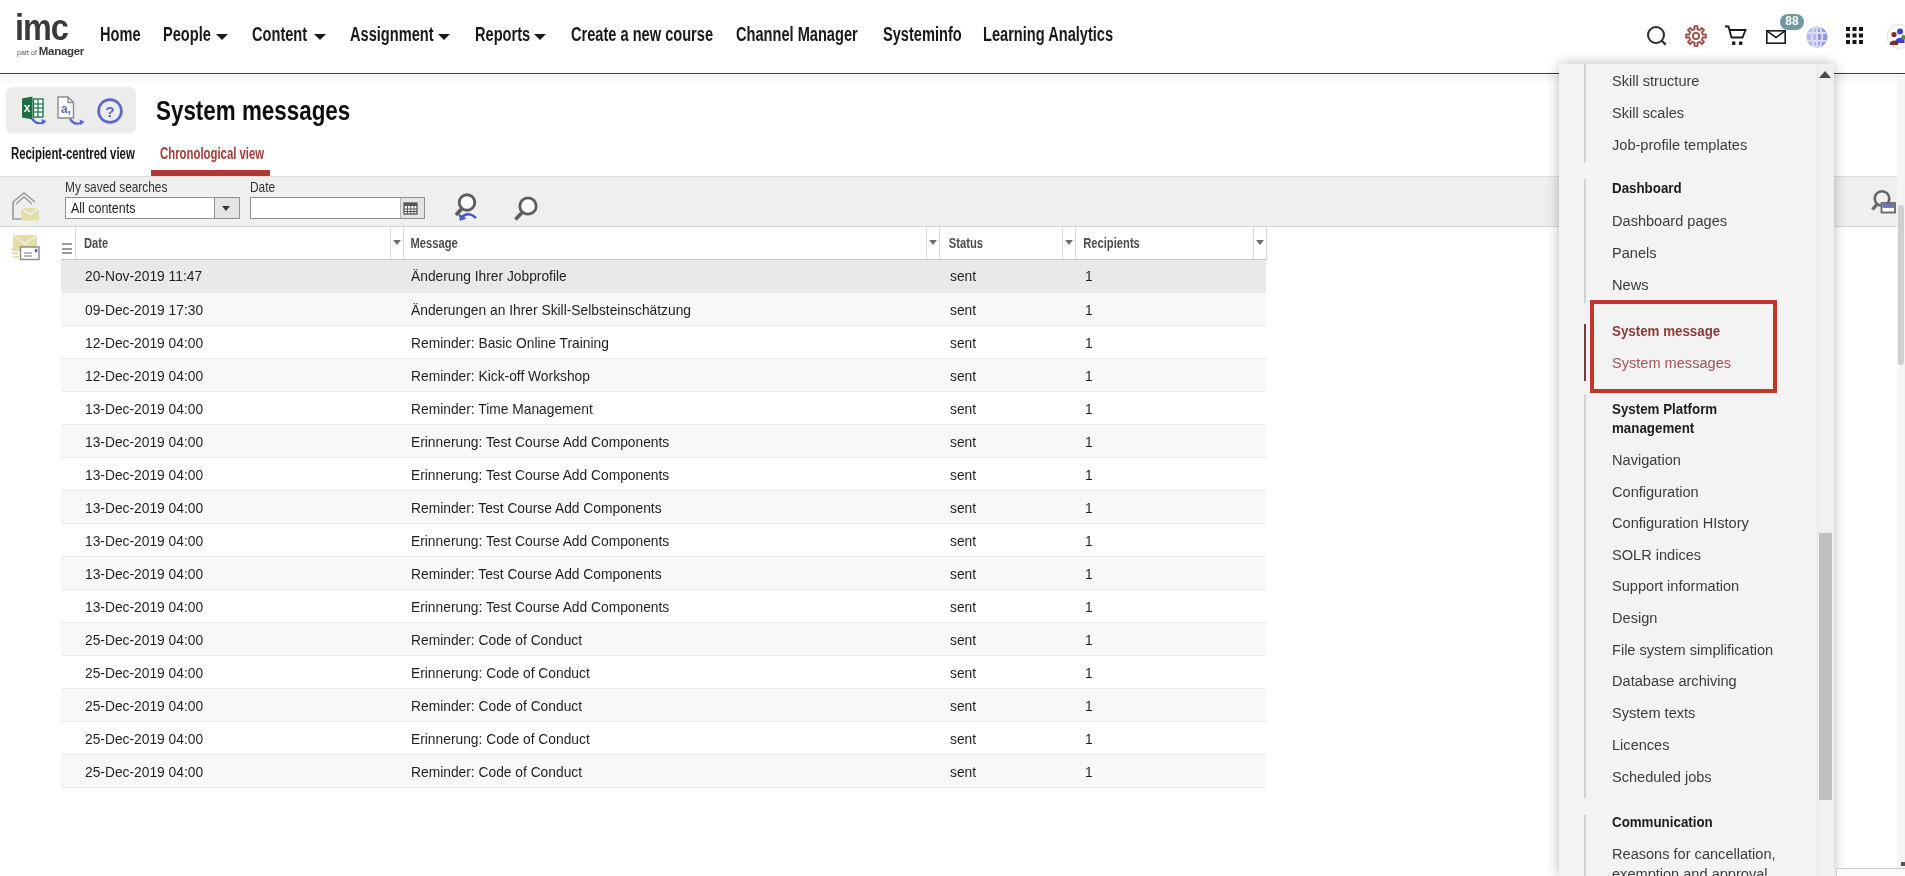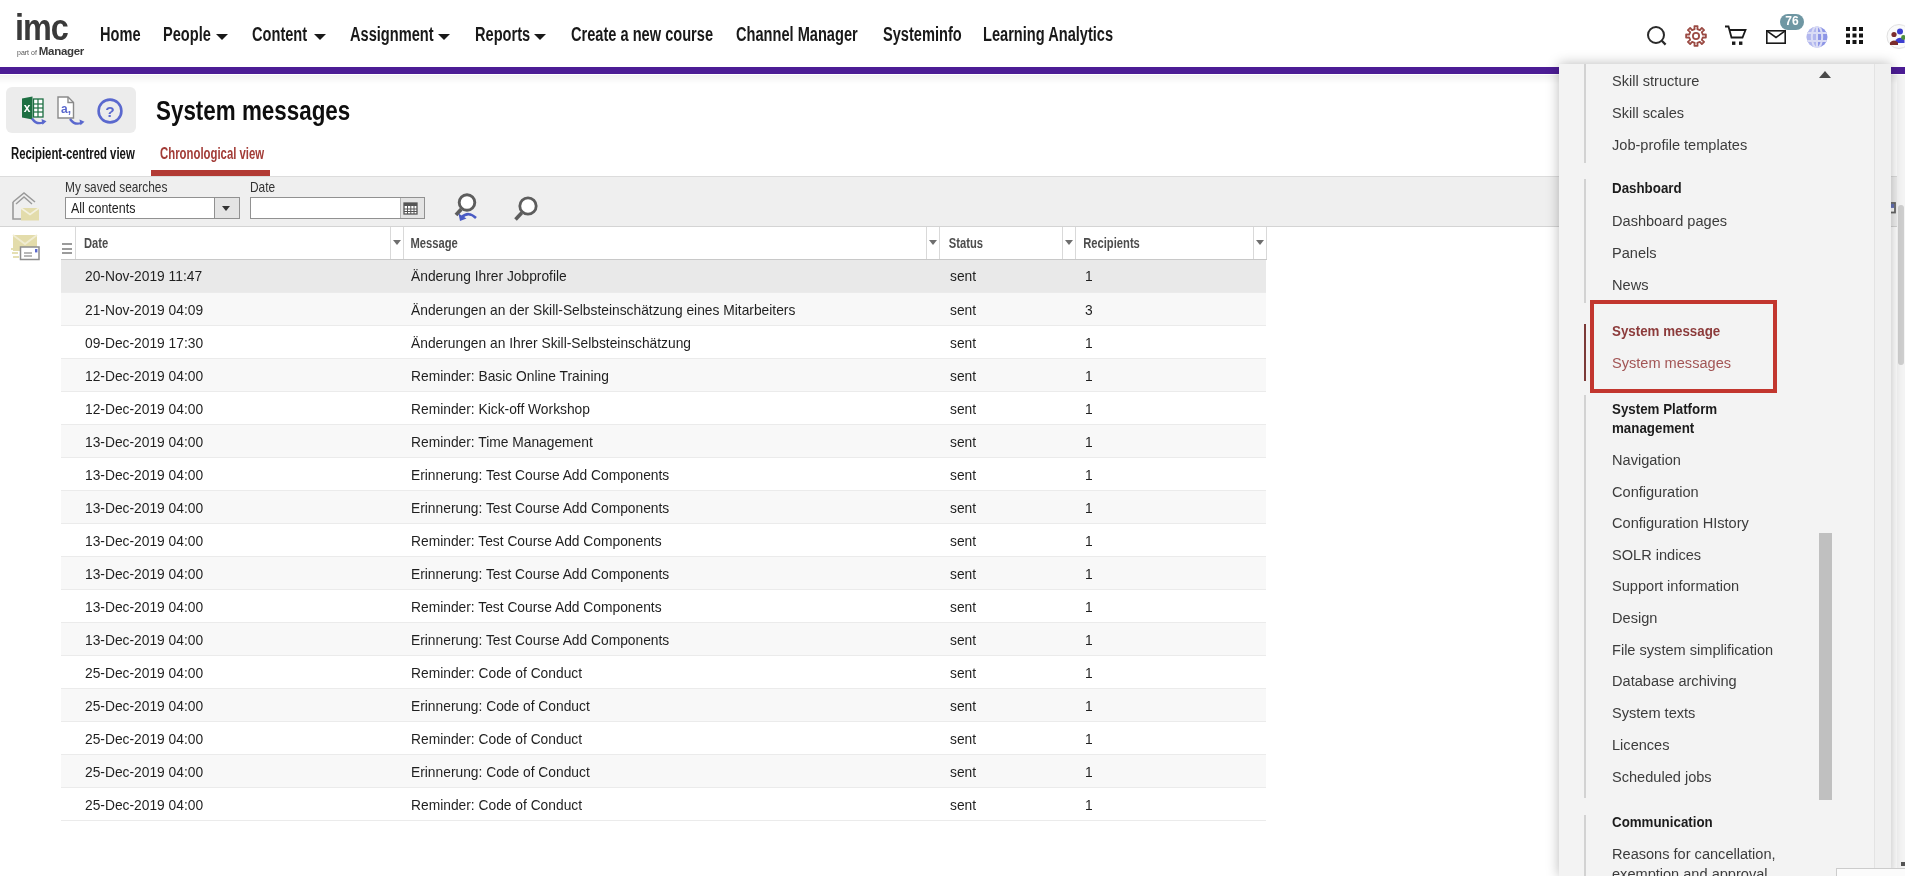--- a/index.html
+++ b/index.html
@@ -1,20 +1,20 @@
 <!DOCTYPE html>
 <html><head>
 <meta charset="utf-8">
 <style>
 * { margin:0; padding:0; box-sizing:border-box; }
 html,body { width:1905px; height:876px; overflow:hidden; background:#fff;
   font-family:"Liberation Sans", sans-serif; }
 
 #nav { position:absolute; left:0; top:0; width:1905px; height:74px; background:#fff;
-  border-bottom:7px solid #4c1d95; z-index:5; }
+  border-bottom:1px solid #4c1d95; z-index:5; }
 #navshadow { position:absolute; left:0; top:75px; width:1905px; height:9px;
   background:linear-gradient(to bottom, rgba(0,0,0,0.055), rgba(0,0,0,0)); z-index:1; }
 .logo-imc { position:absolute; left:15px; top:7px; font-size:36px; font-weight:bold;
   color:#3a3a3a; letter-spacing:-1.2px; transform:scaleX(0.9); transform-origin:left top; }
 .logo-sub { position:absolute; left:17px; top:45px; font-size:7px; color:#555; }
 .logo-sub b { font-size:11.5px; color:#3a3a3a; letter-spacing:-0.3px; }
 .navitem { position:absolute; top:23px; font-size:20px; font-weight:bold; color:#191919;
   white-space:nowrap; transform:scaleX(0.73); transform-origin:left top; }
 .navarr { position:absolute; top:34px; width:0; height:0;
   border-left:6px solid transparent; border-right:6px solid transparent;
@@ -63,21 +63,21 @@
 tr.r { border-bottom:1px solid #ebebeb; background:#fff; }
 tr.r:nth-child(even) { background:#f8f8f8; }
 tr.sel { background:#e9e9e9 !important; }
 .hamb { width:10px; height:2px; background:#9b9b9b; margin:2.5px 0 0 1px; }
 td.d { padding-left:10px;margin-top:16px; }
 td.m { padding-left:8px; }
 td.s { padding-left:11px; }
 td.n { padding-left:10px; }
 .icon { position:absolute; z-index:3; }
 
-#panel { position:absolute; left:1559px; top:64px; width:332px; height:812px; background:#f3f3f3;
+#panel { position:absolute; left:1559px; top:64px; width:275px; height:812px; background:#f3f3f3;
   box-shadow:0 0 12px rgba(0,0,0,0.28); z-index:10; }
 .guide { position:absolute; left:25px; width:2px; background:#d2d2d2; }
 .pitem { position:absolute; left:53px; height:22px; font-size:15.5px; color:#3c3c3c; white-space:nowrap;
   transform:scaleX(0.94); transform-origin:left top; }
 .phead { font-weight:bold; color:#1c1c1c; transform:scaleX(0.86); }
 #redbox { position:absolute; left:31px; top:236px; width:187px; height:93px;
   border:4px solid #c2362e; }
 #pscroll { position:absolute; right:0; top:0; width:17px; height:812px; background:#f0f0f0;
   border-left:1px solid #e3e3e3; }
 #pthumb { position:absolute; left:1819px; top:533px; width:13px; height:267px; background:#c0c0c0; z-index:11; }
@@ -122,21 +122,21 @@
   <svg class="icon" style="left:1724px; top:25px;" width="24" height="23" viewBox="0 0 24 23">
     <path d="M1 1.5 L4.5 1.5 L7.5 12.5 L18.5 12.5 L21.5 5 L6 5" fill="none" stroke="#1a1a1a" stroke-width="1.8"></path>
     <rect x="8" y="16.5" width="3.4" height="3.4" fill="#1a1a1a"></rect>
     <rect x="15" y="16.5" width="3.4" height="3.4" fill="#1a1a1a"></rect>
   </svg>
   <svg class="icon" style="left:1766px; top:30px;" width="20" height="14" viewBox="0 0 20 14">
     <rect x="0.8" y="0.8" width="18.4" height="12.4" fill="none" stroke="#1a1a1a" stroke-width="1.6"></rect>
     <path d="M1.2 1.2 L10 7.5 L18.8 1.2" fill="none" stroke="#1a1a1a" stroke-width="1.6"></path>
   </svg>
   <div class="icon" style="left:1780px; top:14px; width:24px; height:15.5px; border-radius:8px; background:#6f97a3;
-       color:#fff; font-size:12px; font-weight:bold; text-align:center; line-height:15.5px;">76</div>
+       color:#fff; font-size:12px; font-weight:bold; text-align:center; line-height:15.5px;">88</div>
   <svg class="icon" style="left:1806px; top:26px;" width="22" height="22" viewBox="0 0 22 22">
     <defs>
         <clipPath id="gc">
           <circle cx="11" cy="11" r="10.5"></circle>
         </clipPath>
       </defs>
     <circle cx="11" cy="11" r="10.5" fill="#8e96e6"></circle>
     <g clip-path="url(#gc)">
       <rect x="0" y="0" width="11" height="22" fill="#ffffff" opacity="0.32"></rect>
       <g stroke="#dadcf5" stroke-width="2" fill="none">
@@ -290,35 +290,20 @@
             <div>20-Nov-2019 11:47</div>
           </td>
           <td class="m">
             <div>Änderung Ihrer Jobprofile</div>
           </td>
           <td class="s">
             <div>sent</div>
           </td>
           <td class="n">
             <div>1</div>
-          </td>
-        </tr>
- <tr class="r">
-          <td></td>
-          <td class="d">
-            <div>21-Nov-2019 04:09</div>
-          </td>
-          <td class="m">
-            <div>Änderungen an der Skill-Selbsteinschätzung eines Mitarbeiters</div>
-          </td>
-          <td class="s">
-            <div>sent</div>
-          </td>
-          <td class="n">
-            <div>3</div>
           </td>
         </tr>
  <tr class="r">
           <td></td>
           <td class="d">
             <div>09-Dec-2019 17:30</div>
           </td>
           <td class="m">
             <div>Änderungen an Ihrer Skill-Selbsteinschätzung</div>
           </td>

